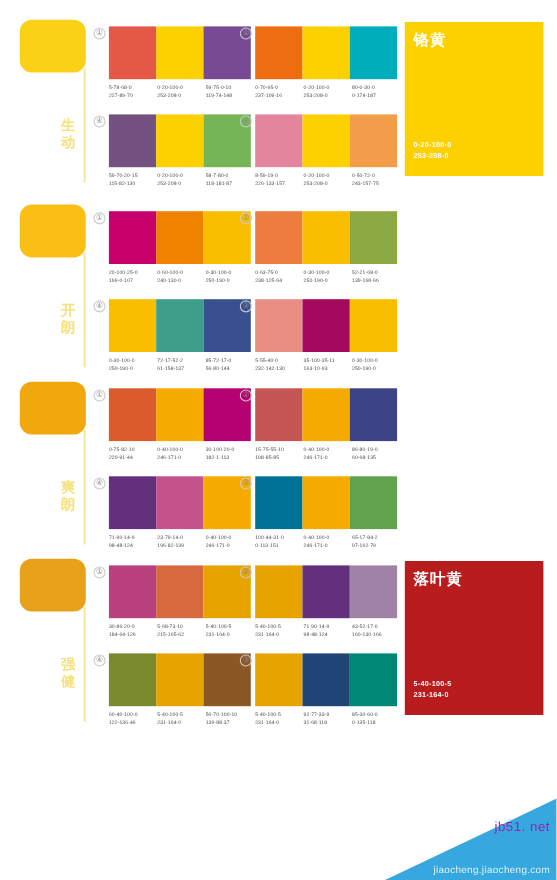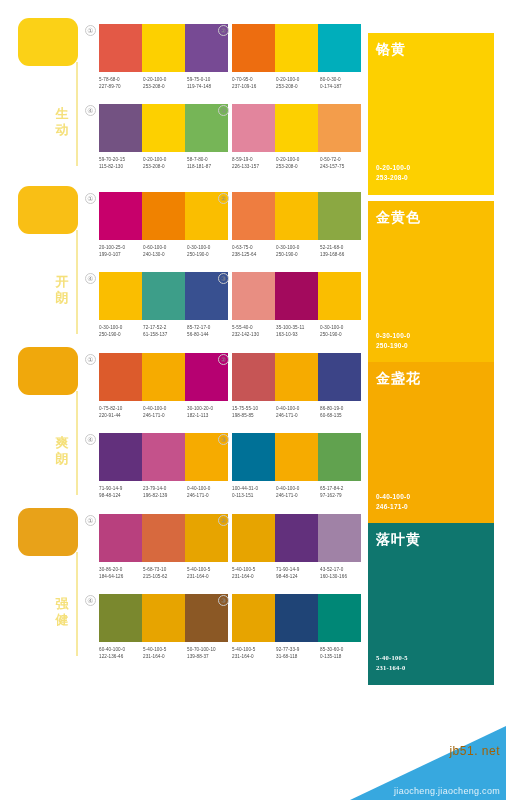--- a/index.html
+++ b/index.html
@@ -79,22 +79,22 @@
     line-height: 7px;
     color: #4a4a4a;
     white-space: nowrap;
     letter-spacing: 0.02em;
   }
   .codes .code b { display: block; font-weight: normal; }
 
   
   .feature {
     position: absolute;
-    left: 368px; top: 23px;
-    width: 126px; height: 162px;
+    left: 368px; top: 10px;
+    width: 126px; height: 140px;
   }
   .feature .f-title {
     position: absolute; left: 8px; top: 8px;
     font-size: 14px; font-weight: bold; color: #ffffff;
     letter-spacing: 1px;
   }
   .feature .f-codes {
     position: absolute; left: 8px; bottom: 12px;
     font-size: 6.5px; line-height: 10px;
     font-weight: bold; color: #ffffff;
@@ -105,21 +105,21 @@
   
   #wm { position: absolute; right: 0; bottom: 0; width: 166px; height: 104px; }
   #wm .tri {
     position: absolute; right: 0; bottom: 0;
     width: 0; height: 0;
     border-left: 156px solid transparent;
     border-bottom: 74px solid #37a8df;
   }
   #wm .wm-url {
     position: absolute; right: 6px; bottom: 42px;
-    font-size: 12px; color: #a16207; font-weight: normal;
+    font-size: 12px; color: #a21caf; font-weight: normal;
     letter-spacing: 0.5px;
   }
   #wm .wm-cn {
     position: absolute; right: 4px; bottom: 20px;
     font-size: 19px; font-weight: bold;
     color: rgba(255,255,255,0.62);
     letter-spacing: 1px;
     white-space: nowrap;
   }
   #wm .wm-sub {
@@ -328,27 +328,20 @@
             <div class="code">
               <b>35-100-35-11</b>
               <b>163-10-93</b>
             </div>
             <div class="code">
               <b>0-30-100-0</b>
               <b>250-190-0</b>
             </div>
           </div>
         </div>
-        <div class="feature" style="background: rgb(250, 190, 0);">
-          <div class="f-title">金黄色</div>
-          <div class="f-codes">
-            <b>0-30-100-0</b>
-            <b>250-190-0</b>
-          </div>
-        </div>
       </div>
       <div class="group g2">
         <div class="anchor-col">
           <div class="anchor-chip" style="background: rgb(240, 168, 12);"></div>
           <div class="anchor-stem"></div>
           <div class="group-label">
             <span>爽</span>
             <span>朗</span>
           </div>
         </div>
@@ -433,27 +426,20 @@
             <div class="code">
               <b>0-40-100-0</b>
               <b>246-171-0</b>
             </div>
             <div class="code">
               <b>65-17-84-2</b>
               <b>97-162-79</b>
             </div>
           </div>
         </div>
-        <div class="feature" style="background: rgb(246, 171, 0);">
-          <div class="f-title">金盏花</div>
-          <div class="f-codes">
-            <b>0-40-100-0</b>
-            <b>246-171-0</b>
-          </div>
-        </div>
       </div>
       <div class="group g3">
         <div class="anchor-col">
           <div class="anchor-chip" style="background: rgb(232, 162, 25);"></div>
           <div class="anchor-stem"></div>
           <div class="group-label">
             <span>强</span>
             <span>健</span>
           </div>
         </div>
@@ -538,21 +524,21 @@
             <div class="code">
               <b>92-77-33-9</b>
               <b>31-68-118</b>
             </div>
             <div class="code">
               <b>85-30-60-0</b>
               <b>0-135-118</b>
             </div>
           </div>
         </div>
-        <div class="feature" style="background: #0f766e; font-family: Liberation Serif, serif;">
+        <div class="feature" style="background: #b91c1c;">
           <div class="f-title">落叶黄</div>
           <div class="f-codes">
             <b>5-40-100-5</b>
             <b>231-164-0</b>
           </div>
         </div>
       </div>
     </div>
 
   <div id="wm">

